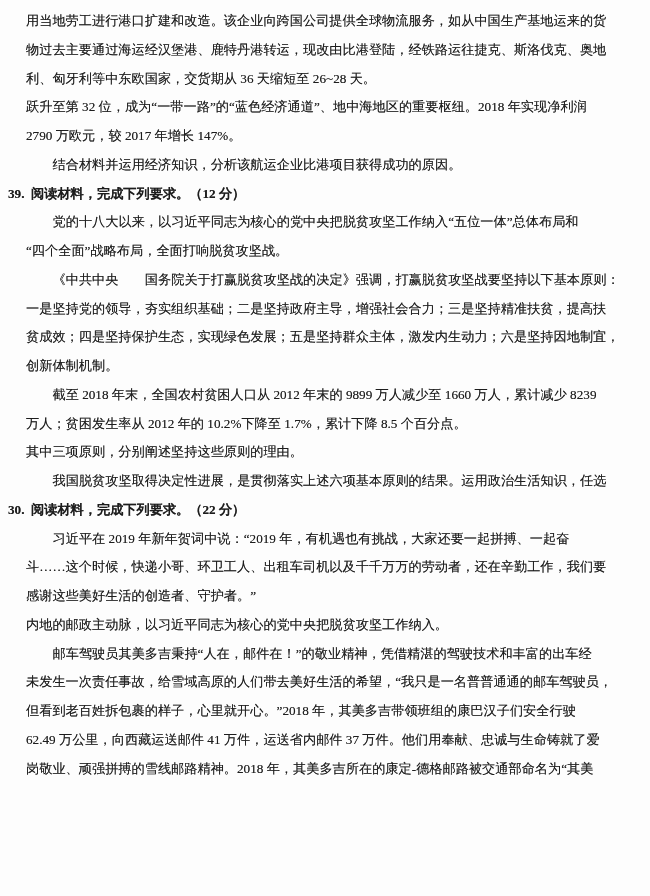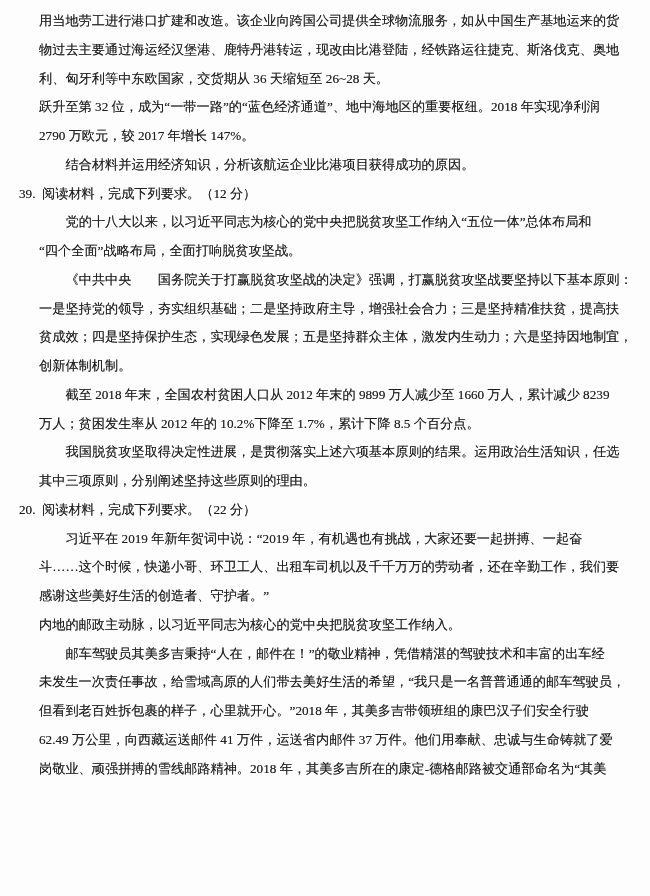--- a/index.html
+++ b/index.html
@@ -24,33 +24,34 @@
   .text-block {
     position: absolute;
     top: 7px;
     left: 0;
     right: 0;
   }
   .line {
     font-size: 13.2px;
     line-height: 28.75px;
     height: 28.75px;
-    padding-left: 39px;
+    padding-left: 26px;
     white-space: nowrap;
     font-weight: 500;
     letter-spacing: 0;
     
     text-shadow: 0 0 0.4px rgba(20,20,20,0.55);
   }
   .line.para {
     text-indent: 26.5px;
   }
   .line.q {
-    padding-left: 19px;
+    padding-left: 8px;
     text-indent: 0;
+    font-weight: bold;
   }
   .qnum {
     display: inline-block;
     width: 23px;
     text-indent: 0;
   }
 </style>
 </head>
 <body>
 
@@ -64,23 +65,23 @@
       <div class="line para"><span>结合材料并运用经济知识，分析该航运企业比港项目获得成功的原因。</span></div>
       <div class="line q"><span class="qnum">39.</span><span>阅读材料，完成下列要求。（12 分）</span></div>
       <div class="line para"><span>党的十八大以来，以习近平同志为核心的党中央把脱贫攻坚工作纳入“五位一体”总体布局和</span></div>
       <div class="line"><span>“四个全面”战略布局，全面打响脱贫攻坚战。</span></div>
       <div class="line para"><span>《中共中央　　国务院关于打赢脱贫攻坚战的决定》强调，打赢脱贫攻坚战要坚持以下基本原则：</span></div>
       <div class="line"><span>一是坚持党的领导，夯实组织基础；二是坚持政府主导，增强社会合力；三是坚持精准扶贫，提高扶</span></div>
       <div class="line"><span>贫成效；四是坚持保护生态，实现绿色发展；五是坚持群众主体，激发内生动力；六是坚持因地制宜，</span></div>
       <div class="line"><span>创新体制机制。</span></div>
       <div class="line para"><span>截至 2018 年末，全国农村贫困人口从 2012 年末的 9899 万人减少至 1660 万人，累计减少 8239</span></div>
       <div class="line"><span>万人；贫困发生率从 2012 年的 10.2%下降至 1.7%，累计下降 8.5 个百分点。</span></div>
+      <div class="line"><span>其中三项原则，分别阐述坚持这些原则的理由。</span></div>
       <div class="line para"><span>我国脱贫攻坚取得决定性进展，是贯彻落实上述六项基本原则的结果。运用政治生活知识，任选</span></div>
-      <div class="line"><span>其中三项原则，分别阐述坚持这些原则的理由。</span></div>
-      <div class="line q"><span class="qnum">20.</span><span>阅读材料，完成下列要求。（22 分）</span></div>
+      <div class="line q"><span class="qnum">30.</span><span>阅读材料，完成下列要求。（22 分）</span></div>
       <div class="line para"><span>习近平在 2019 年新年贺词中说：“2019 年，有机遇也有挑战，大家还要一起拼搏、一起奋</span></div>
       <div class="line"><span>斗……这个时候，快递小哥、环卫工人、出租车司机以及千千万万的劳动者，还在辛勤工作，我们要</span></div>
       <div class="line"><span>感谢这些美好生活的创造者、守护者。”</span></div>
       <div class="line"><span>内地的邮政主动脉，以习近平同志为核心的党中央把脱贫攻坚工作纳入。</span></div>
       <div class="line para"><span>邮车驾驶员其美多吉秉持“人在，邮件在！”的敬业精神，凭借精湛的驾驶技术和丰富的出车经</span></div>
       <div class="line"><span>未发生一次责任事故，给雪域高原的人们带去美好生活的希望，“我只是一名普普通通的邮车驾驶员，</span></div>
       <div class="line"><span>但看到老百姓拆包裹的样子，心里就开心。”2018 年，其美多吉带领班组的康巴汉子们安全行驶</span></div>
       <div class="line"><span>62.49 万公里，向西藏运送邮件 41 万件，运送省内邮件 37 万件。他们用奉献、忠诚与生命铸就了爱</span></div>
       <div class="line"><span>岗敬业、顽强拼搏的雪线邮路精神。2018 年，其美多吉所在的康定-德格邮路被交通部命名为“其美</span></div>
     </div>

